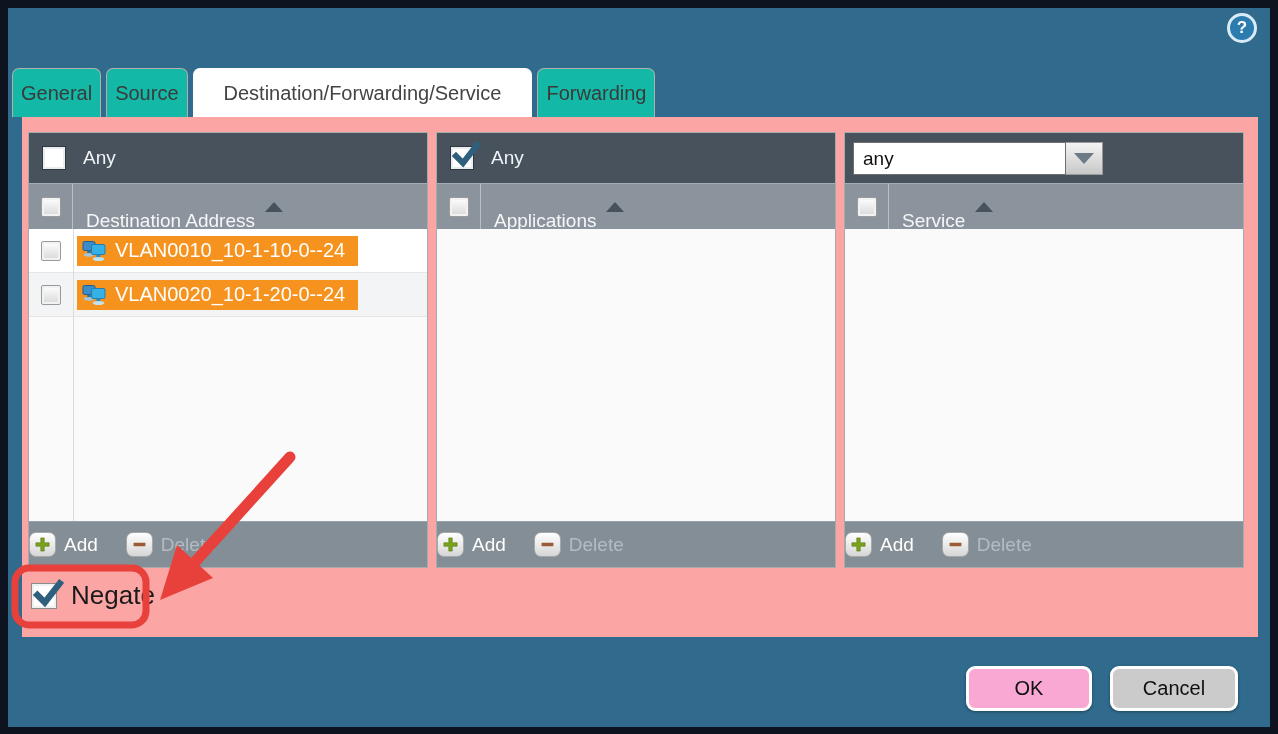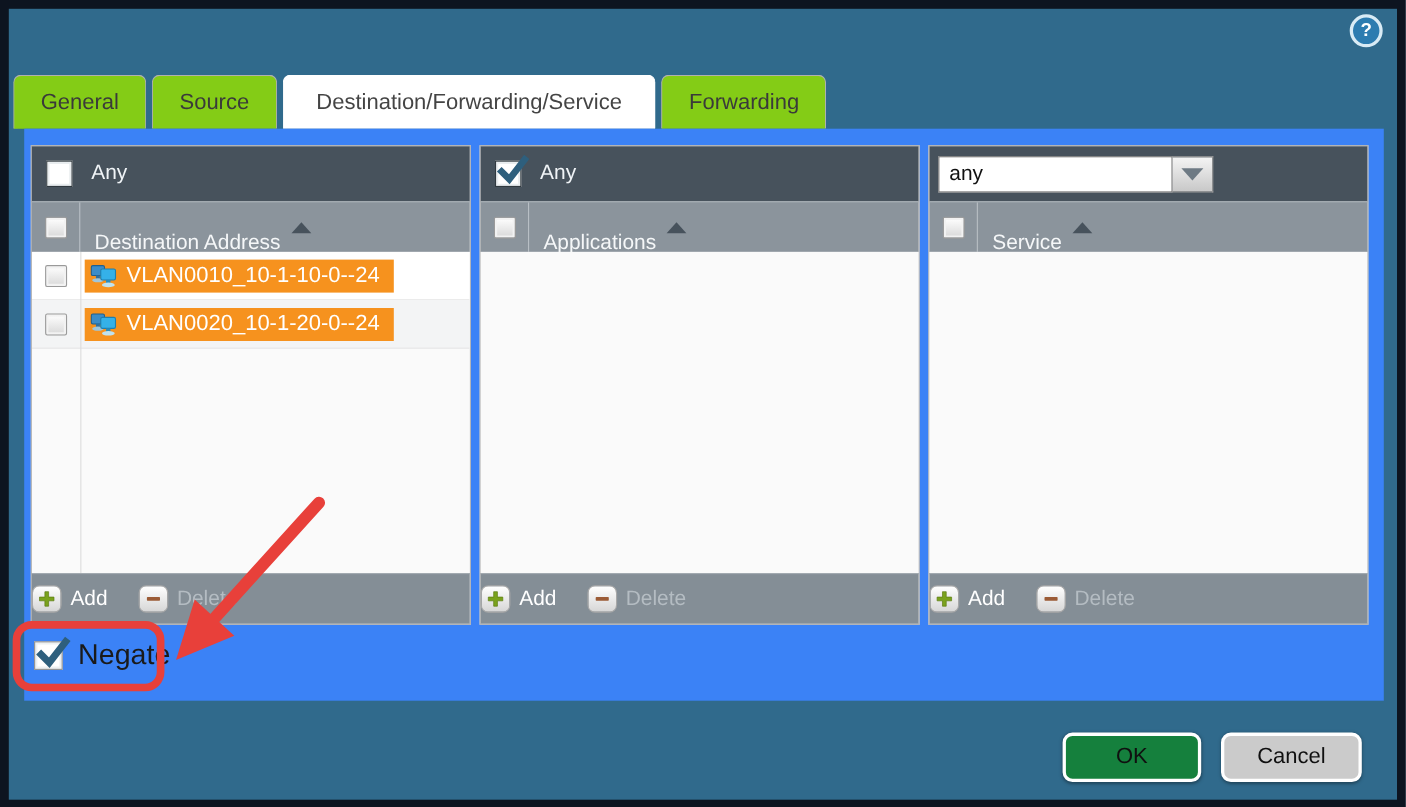--- a/index.html
+++ b/index.html
@@ -11,27 +11,27 @@
 
   
   .title { position:absolute; left:28px; top:16px; font-size:24px; font-weight:300;
            color:#dcebf4; letter-spacing:.3px; }
   .help { position:absolute; left:1227px; top:13px; width:30px; height:30px; border-radius:50%;
           background:#2d7cb0; border:3px solid #d9ebf5; color:#fff; font-weight:bold;
           font-size:17px; display:flex; align-items:center; justify-content:center; cursor:pointer; }
 
   
   .tabs { position:absolute; left:12px; top:68px; height:49px; display:flex; gap:5px; }
-  .tab { height:49px; line-height:49px; padding:0 24px; background:#84cc16;
+  .tab { height:49px; line-height:49px; padding:0 8px; background:#14b8a6;
          border:1px solid #b0b0b0; border-bottom:none; border-radius:7px 7px 0 0;
          font-size:20px; color:#3a3a3a; cursor:pointer; white-space:nowrap; }
   .tab.active { background:#ffffff; border-color:#ffffff; color:#444; padding:0 30px; }
 
   
-  .content { position:absolute; left:22px; top:117px; width:1236px; height:520px; background:#3b82f6; }
+  .content { position:absolute; left:22px; top:117px; width:1236px; height:520px; background:#fca5a5; }
 
   .panel { position:absolute; top:15px; width:400px; height:436px; border:1px solid #a9a9a9;
            display:flex; flex-direction:column; background:#fafafa; }
   .panel-top { height:50px; background:#47525c; display:flex; align-items:center; padding-left:13px; flex:none; }
   .panel-top-label { color:#f0f4f7; font-size:19px; margin-left:17px; }
   .colhead { height:46px; background:#8b949c; border-top:1px solid #a5adb4; display:flex;
              align-items:center; flex:none; }
   .colcb-cell { width:44px; height:100%; display:flex; align-items:center; justify-content:center;
                 border-right:1px solid #b8bfc5; flex:none; }
   .colhead-label { color:#f5f7f8; font-size:19px; margin-left:13px;margin-top:28px; }
@@ -73,21 +73,21 @@
 
   
   .negate-row { position:absolute; left:9px; top:463px; display:flex; align-items:center; gap:14px; }
   .negate-label { font-size:26px; color:#1a1a1a; }
 
   
   .footer-buttons { position:absolute; left:966px; top:666px; display:flex; gap:18px; }
   .btn { height:45px; border-radius:9px; border:3px solid #ffffff; font-size:20px; color:#101010;
          display:flex; align-items:center; justify-content:center; cursor:pointer;
          box-shadow:0 1px 3px rgba(0,0,0,.35); }
-  .btn-ok { width:126px; background:#15803d; }
+  .btn-ok { width:126px; background:#f9a8d4; }
   .btn-cancel { width:128px; background:#cbcbcb; }
 
   .annotation { position:absolute; left:0; top:0; pointer-events:none; z-index:50; }
 </style>
 </head>
 <body>
 
 <div class="screen">
   <div class="dialog-bg"></div>
 

